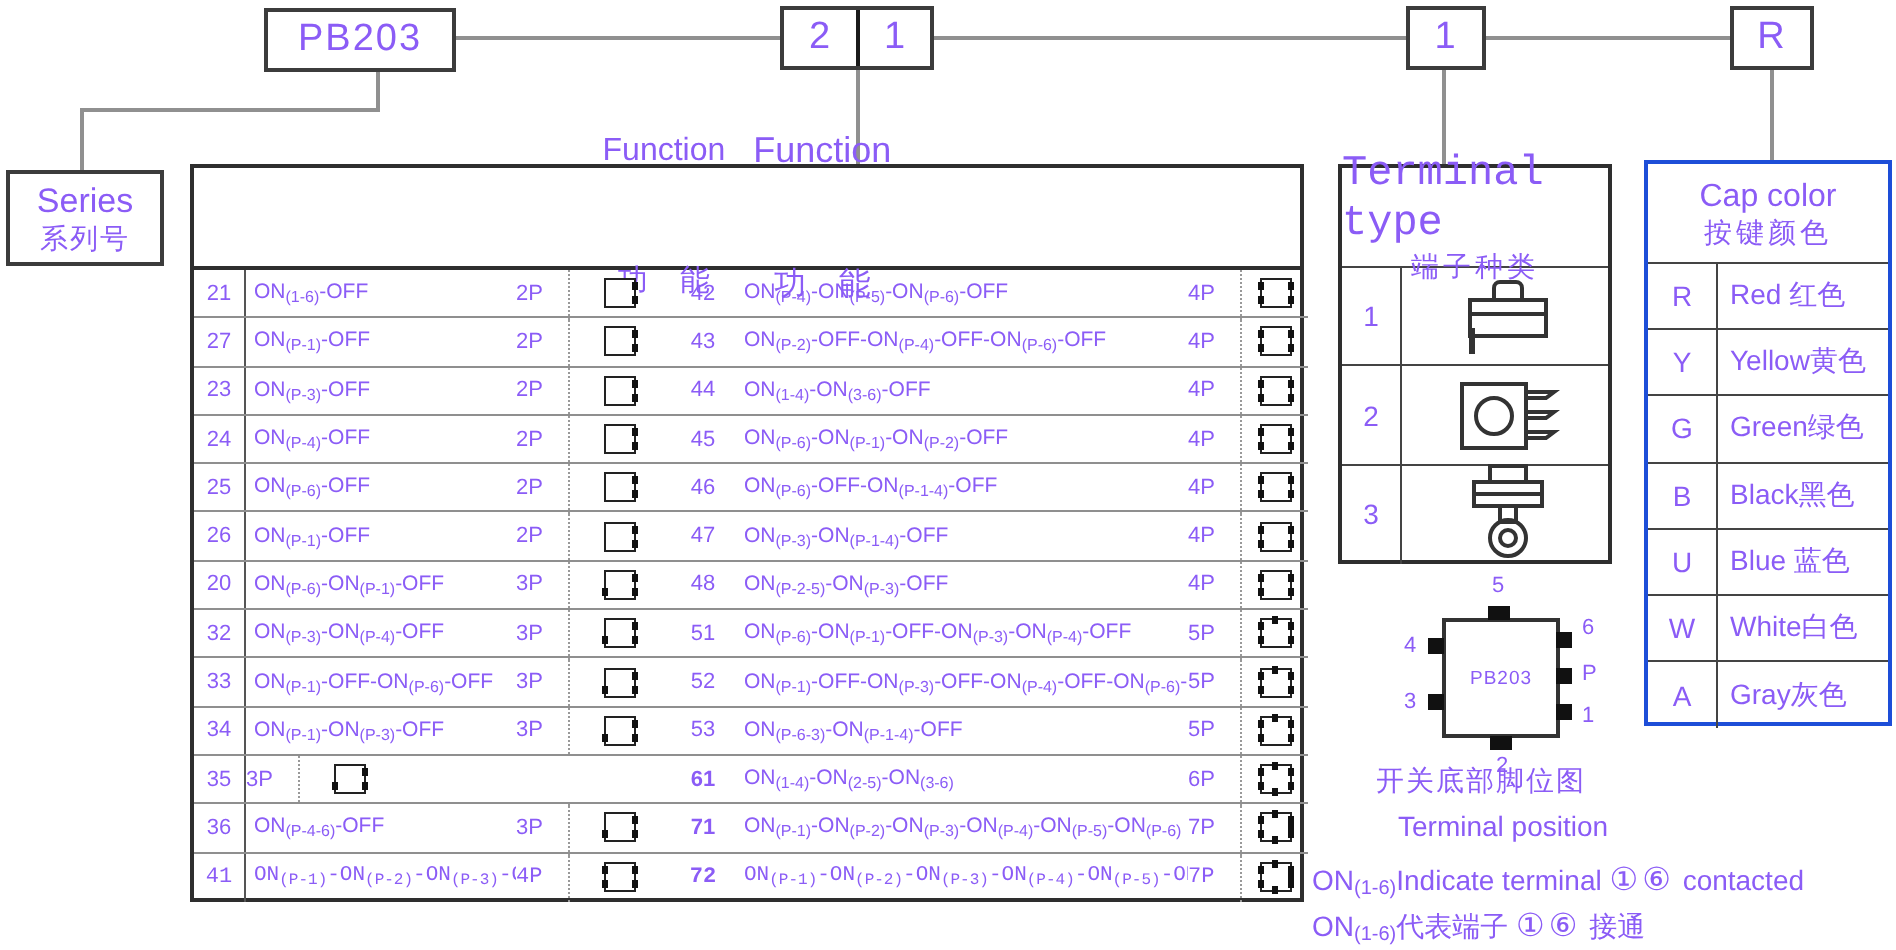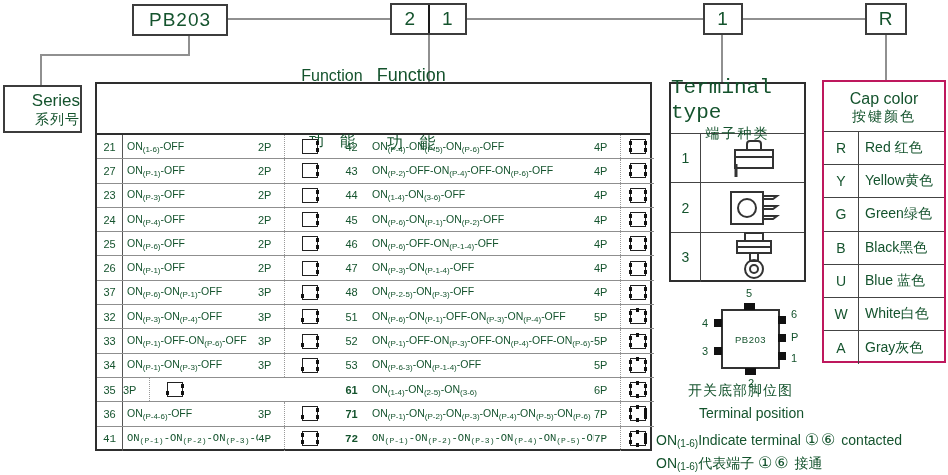--- a/index.html
+++ b/index.html
@@ -1,17 +1,17 @@
 <!DOCTYPE html>
 <html><head>
 <meta charset="utf-8">
 <style>
   html,body{margin:0;padding:0;background:#fff;}
   #stage{position:relative;width:948px;height:475px;background:#fff;
-         font-family:"Liberation Sans",sans-serif;color:#14532d;overflow:hidden;}
+         font-family:"Liberation Sans",sans-serif;color:#8b5cf6;overflow:hidden;}
   .box{position:absolute;border:2px solid #3c3c3c;background:#fff;
        display:flex;align-items:center;justify-content:center;box-sizing:border-box;}
   .codebox{font-size:19px;letter-spacing:1px;}
   .line{position:absolute;background:#909090;}
   .hline{height:2px;} .vline{width:2px;}
 
   
   #series-box{flex-direction:column;line-height:1.15;}
   #series-box .en{font-size:17px;} #series-box .zh{font-size:14px;letter-spacing:1px;}
 
@@ -49,21 +49,21 @@
                align-items:center;justify-content:center;line-height:1.2;box-sizing:border-box;}
   #term-header .en{font-size:21px;font-family:Liberation Mono, monospace;} #term-header .zh{font-size:14px;letter-spacing:2px;}
   .term-row{display:flex;height:49.4px;border-bottom:1.5px solid #444;box-sizing:border-box;}
   .term-row:last-child{border-bottom:none;}
   .term-num{width:30px;border-right:1.5px solid #444;display:flex;align-items:center;
             justify-content:center;font-size:14px;box-sizing:border-box;}
   .term-icon{flex:1;display:flex;align-items:center;justify-content:center;}
 
   
   #cap-table{position:absolute;left:822px;top:80px;width:124px;height:283px;
-             border:2px solid #be185d;box-sizing:border-box;background:#fff;}
+             border:2px solid #1d4ed8;box-sizing:border-box;background:#fff;}
   #cap-header{height:50px;border-bottom:1.5px solid #444;display:flex;flex-direction:column;
               align-items:center;justify-content:center;line-height:1.2;box-sizing:border-box;}
   #cap-header .en{font-size:16px;} #cap-header .zh{font-size:14px;letter-spacing:2px;}
   .cap-row{display:flex;height:33.2px;border-bottom:1.5px solid #444;box-sizing:border-box;}
   .cap-row:last-child{border-bottom:none;}
   .cap-code{width:35px;border-right:1.5px solid #444;display:flex;align-items:center;
             justify-content:center;font-size:14px;box-sizing:border-box;}
   .cap-name{flex:1;display:flex;align-items:center;padding-left:6px;font-size:14px;white-space:nowrap;}
 
   
@@ -102,21 +102,21 @@
   <div class="line hline" style="left:228px;top:18px;width:162px;"></div>
   <div class="line hline" style="left:467px;top:18px;width:236px;"></div>
   <div class="line hline" style="left:743px;top:18px;width:122px;"></div>
   <div class="line vline" style="left:188px;top:36px;height:19px;"></div>
   <div class="line hline" style="left:40px;top:54px;width:150px;"></div>
   <div class="line vline" style="left:40px;top:54px;height:31px;"></div>
   <div class="line vline" style="left:428px;top:35px;height:47px;"></div>
   <div class="line vline" style="left:721px;top:35px;height:47px;"></div>
   <div class="line vline" style="left:885px;top:35px;height:45px;"></div>
 
-  <div class="box" id="series-box" style="left:3px;top:85px;width:79px;height:48px;align-items:flex-end;">
+  <div class="box" id="series-box" style="left:3px;top:85px;width:79px;height:48px;">
     <span class="en">Series</span>
     <span class="zh">系列号</span>
   </div>
 
   <div id="fn-table">
     <div id="fn-header">
       <div class="fn-h-group">
         <span class="en">Function</span>
         <span class="zh">功 能</span>
       </div>
@@ -187,21 +187,21 @@
             <div class="fn-text">ON<sub>(P-1)</sub>-OFF</div>
             <div class="fn-poles">2P</div>
             <div class="fn-iconcell">
               <div class="pin-icon">
                 <div class="pin-mark" style="right: -2px; top: 1px;"></div>
                 <div class="pin-mark" style="right: -2px; bottom: 1px;"></div>
               </div>
             </div>
           </div>
           <div class="fn-row">
-            <div class="fn-num">37</div>
+            <div class="fn-num">20</div>
             <div class="fn-text">ON<sub>(P-6)</sub>-ON<sub>(P-1)</sub>-OFF</div>
             <div class="fn-poles">3P</div>
             <div class="fn-iconcell">
               <div class="pin-icon">
                 <div class="pin-mark" style="right: -2px; top: 1px;"></div>
                 <div class="pin-mark" style="right: -2px; bottom: 1px;"></div>
                 <div class="pin-mark" style="left: -2px; bottom: 1px;"></div>
               </div>
             </div>
           </div>

